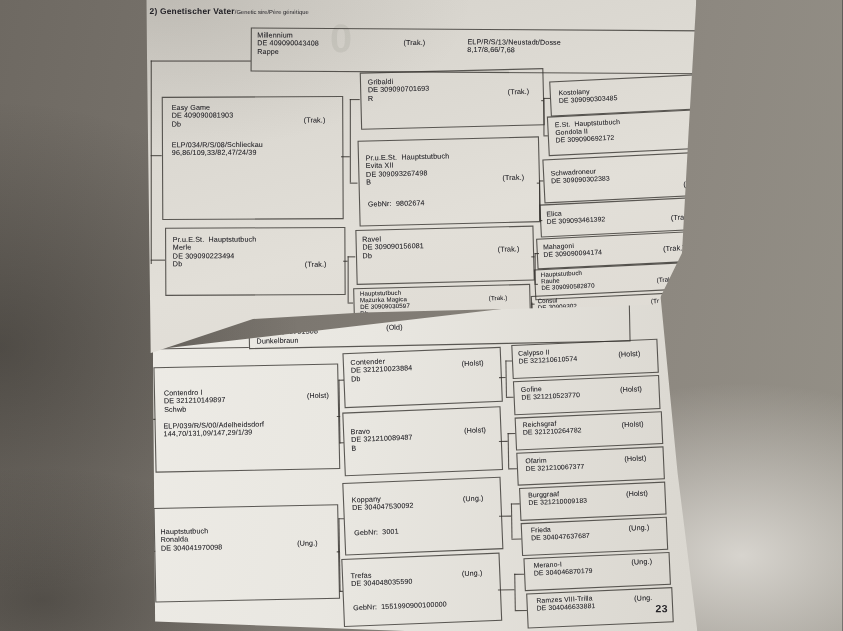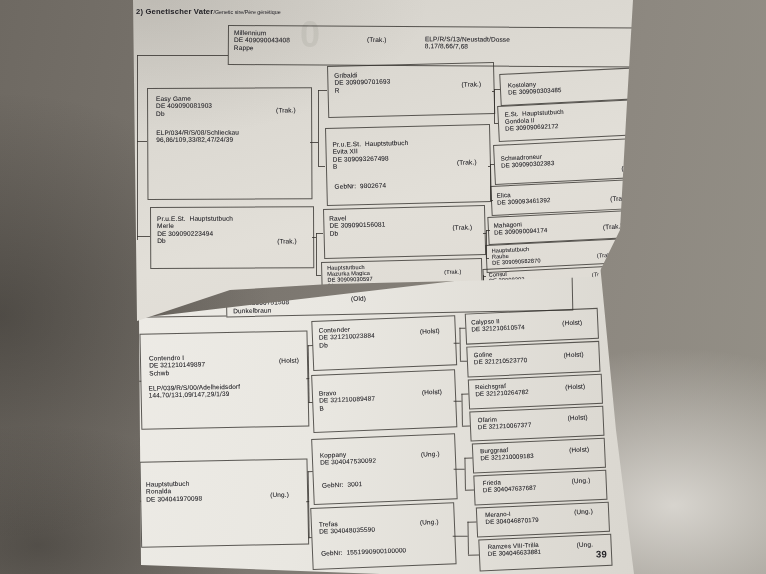--- a/index.html
+++ b/index.html
@@ -215,21 +215,21 @@
       </div>
 
       <div class="pbox rx g3" style="left:477px;top:541px;width:131px;height:30px">
         <div class="nm" style="left:8px;top:3px">
           <div>Ramzes VIII-Trilla</div>
           <div>DE 304046633881</div>
         </div>
         <span class="br" style="left:97px;top:5px">(Ung.</span>
       </div>
 
-      <span class="pgnum" style="left:594px;top:552px">39</span>
+      <span class="pgnum" style="left:594px;top:552px">23</span>
     </div>
   </div>
 
   <div class="sheet" id="sheet1">
 
     <div class="hdr"><span class="b">2) Genetischer Vater</span><span class="s">/Genetic sire/Père génétique</span></div>
 
     <span class="wm" style="left:300px;top:14px">0</span>
 
     <div class="conn h" style="left:137px;top:55px;width:91px"></div>

